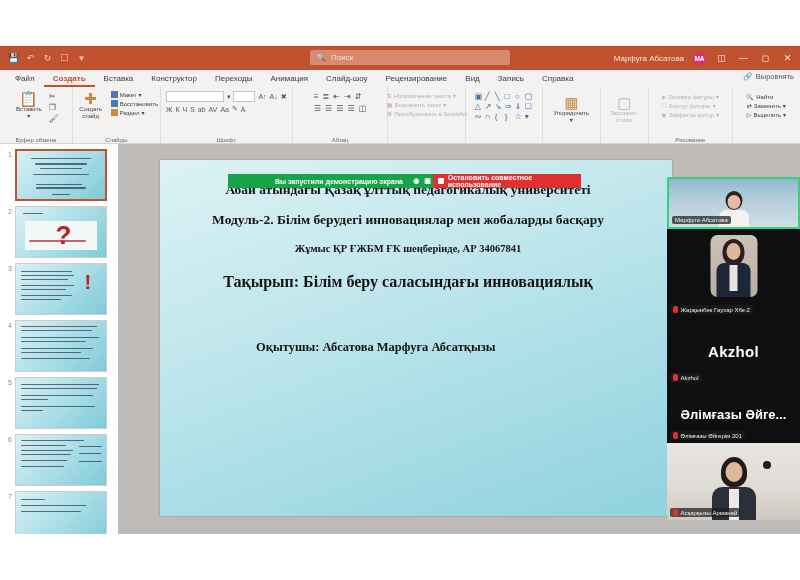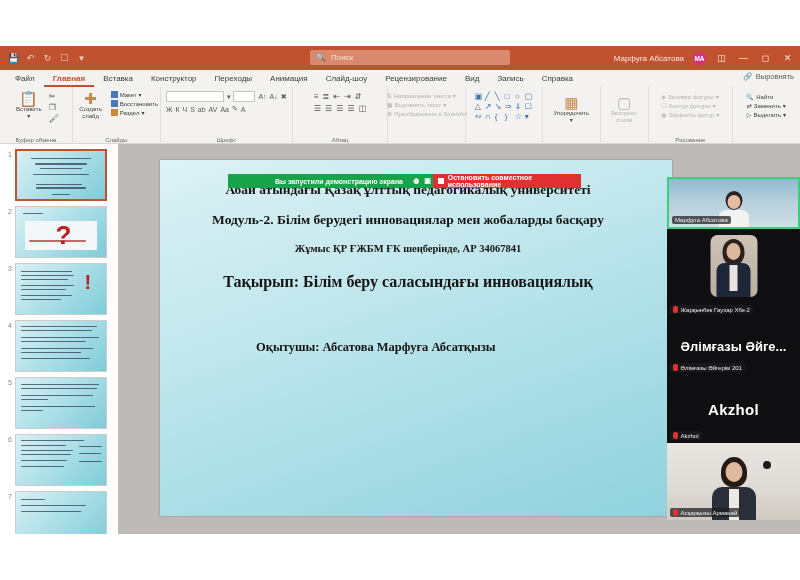--- a/index.html
+++ b/index.html
@@ -297,21 +297,21 @@
         <span class="avatar">МА</span>
         <span class="winbtn">◫</span>
         <span class="winbtn">—</span>
         <span class="winbtn">◻</span>
         <span class="winbtn">✕</span>
       </div>
     </div>
 
     <div class="tabbar">
       <div class="tab">Файл</div>
-      <div class="tab active">Главная</div>
+      <div class="tab active">Создать</div>
       <div class="tab">Вставка</div>
       <div class="tab">Конструктор</div>
       <div class="tab">Переходы</div>
       <div class="tab">Анимация</div>
       <div class="tab">Слайд-шоу</div>
       <div class="tab">Рецензирование</div>
       <div class="tab">Вид</div>
       <div class="tab">Запись</div>
       <div class="tab">Справка</div>
       <div class="share-btn">
@@ -602,33 +602,33 @@
           <div style="position:absolute;left:50%;transform:translateX(-50%);top:8px;width:14px;height:17px;background:#dcb79b;border-radius:50%"></div>
           <div style="position:absolute;left:50%;transform:translateX(-50%);top:28px;width:34px;height:36px;background:#1e2738;border-radius:8px 8px 0 0"></div>
           <div style="position:absolute;left:50%;transform:translateX(-50%);top:30px;width:8px;height:26px;background:#e8e4de"></div>
         </div>
         <div class="namebadge">
           <i class="micmute"></i>
           <span>Жарқынбек Гаухар Хбк-2</span>
         </div>
       </div>
 
+      <div class="vtile v3">
+        <span class="initial">Akzhol</span>
+        <div class="namebadge">
+          <i class="micmute"></i>
+          <span>Akzhol</span>
+        </div>
+      </div>
+
       <div class="vtile v4">
         <span class="initial">Әлімғазы Әйге...</span>
         <div class="namebadge">
           <i class="micmute"></i>
           <span>Әлімғазы Әйгерім 201</span>
-        </div>
-      </div>
-
-      <div class="vtile v3">
-        <span class="initial">Akzhol</span>
-        <div class="namebadge">
-          <i class="micmute"></i>
-          <span>Akzhol</span>
         </div>
       </div>
 
       <div class="vtile v5">
         <div class="room"></div>
         <div style="position:absolute;left:50%;transform:translateX(-50%);top:14px;width:26px;height:30px;background:#241b16;border-radius:50% 50% 42% 42%"></div>
         <div style="position:absolute;left:50%;transform:translateX(-50%);top:19px;width:17px;height:20px;background:#dfb99c;border-radius:50%"></div>
         <div style="position:absolute;left:50%;transform:translateX(-50%);top:44px;width:44px;height:33px;background:#2b2f3a;border-radius:10px 10px 0 0"></div>
         <div style="position:absolute;left:50%;transform:translateX(-50%);top:46px;width:10px;height:31px;background:#ece8e2"></div>
         <div style="position:absolute;left:72%;top:18px;width:8px;height:8px;background:#1c1c1c;border-radius:50%"></div>

